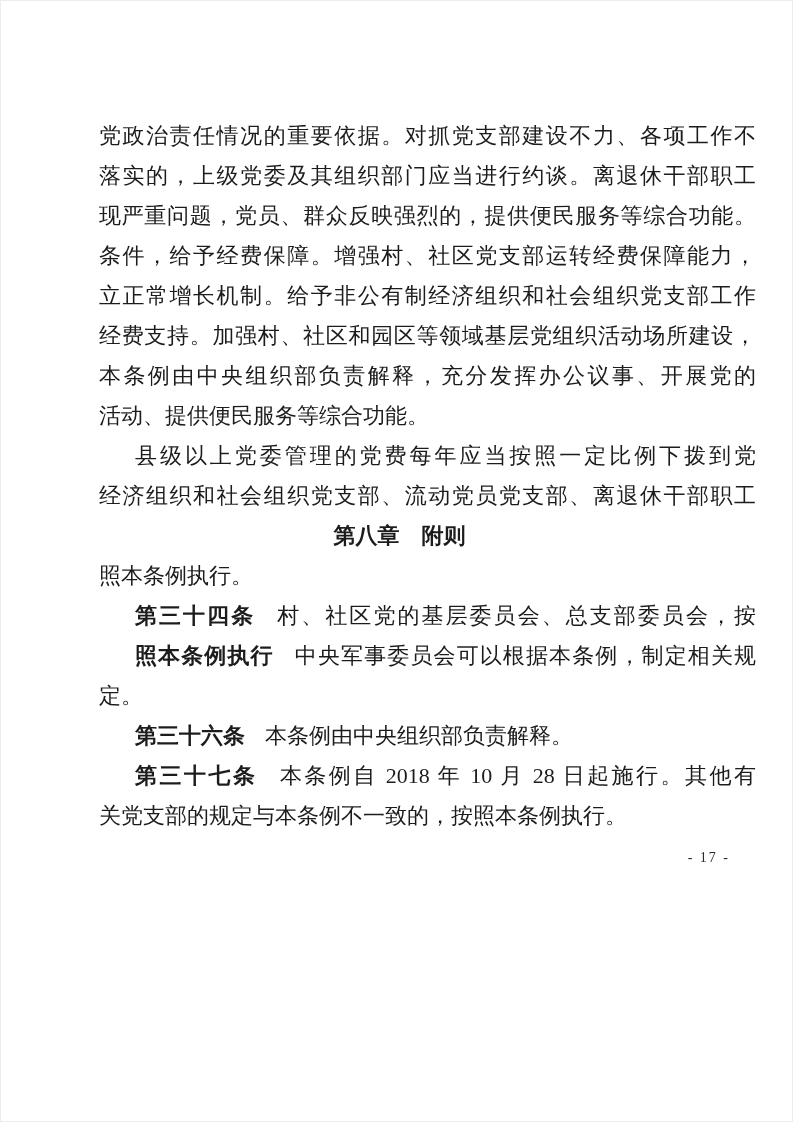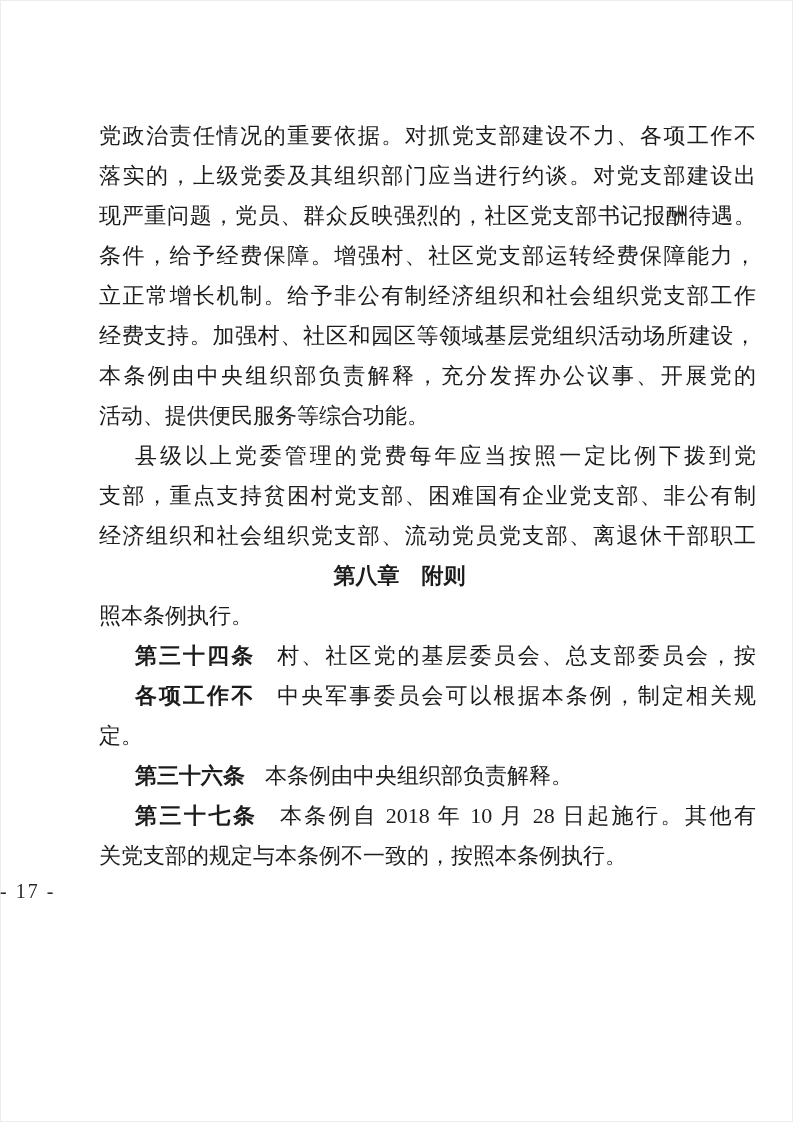--- a/index.html
+++ b/index.html
@@ -46,48 +46,47 @@
   }
   .article-label {
     font-weight: bold;
   }
   .label-gap {
     display: inline-block;
     width: 20px;
     height: 1px;
   }
   .page-number {
-    margin-top: 3px;
+    margin-top: 10px;
     padding-right: 63px;
-    font-size: 20px;
+    font-size: 14px;
     line-height: 24px;
-    text-align: left;
+    text-align: right;
     letter-spacing: 2px;
     color: #2a2a2a;
   }
 </style>
 </head>
 <body>
 
 <div class="page">
   <div class="content">
       <div class="line justify"><span>党政治责任情况的重要依据。对抓党支部建设不力、各项工作不</span></div>
-      <div class="line justify"><span>落实的，上级党委及其组织部门应当进行约谈。对党支部建设出</span></div>
-      <div class="line justify"><span>现严重问题，党员、群众反映强烈的，社区党支部书记报酬待遇。</span></div>
+      <div class="line justify"><span>落实的，上级党委及其组织部门应当进行约谈。离退休干部职工</span></div>
+      <div class="line justify"><span>现严重问题，党员、群众反映强烈的，提供便民服务等综合功能。</span></div>
       <div class="line justify"><span>条件，给予经费保障。增强村、社区党支部运转经费保障能力，</span></div>
       <div class="line justify"><span>立正常增长机制。给予非公有制经济组织和社会组织党支部工作</span></div>
       <div class="line justify"><span>经费支持。加强村、社区和园区等领域基层党组织活动场所建设，</span></div>
       <div class="line justify"><span>本条例由中央组织部负责解释，充分发挥办公议事、开展党的</span></div>
       <div class="line"><span>活动、提供便民服务等综合功能。</span></div>
       <div class="line indent justify"><span>县级以上党委管理的党费每年应当按照一定比例下拨到党</span></div>
-      <div class="line justify"><span>支部，重点支持贫困村党支部、困难国有企业党支部、非公有制</span></div>
       <div class="line justify"><span>经济组织和社会组织党支部、流动党员党支部、离退休干部职工</span></div>
       <div class="line heading"><span>第八章　附则</span></div>
       <div class="line"><span>照本条例执行。</span></div>
       <div class="line indent justify"><span class="article-label">第三十四条</span><span class="label-gap"></span><span>村、社区党的基层委员会、总支部委员会，按</span></div>
-      <div class="line indent justify"><span class="article-label">各项工作不</span><span class="label-gap"></span><span>中央军事委员会可以根据本条例，制定相关规</span></div>
+      <div class="line indent justify"><span class="article-label">照本条例执行</span><span class="label-gap"></span><span>中央军事委员会可以根据本条例，制定相关规</span></div>
       <div class="line"><span>定。</span></div>
       <div class="line indent"><span class="article-label">第三十六条</span><span class="label-gap"></span><span>本条例由中央组织部负责解释。</span></div>
       <div class="line indent justify"><span class="article-label">第三十七条</span><span class="label-gap"></span><span>本条例自 2018 年 10 月 28 日起施行。其他有</span></div>
       <div class="line"><span>关党支部的规定与本条例不一致的，按照本条例执行。</span></div>
     </div>
   <div class="page-number">- 17 -</div>
 </div>
 
 </body></html>

